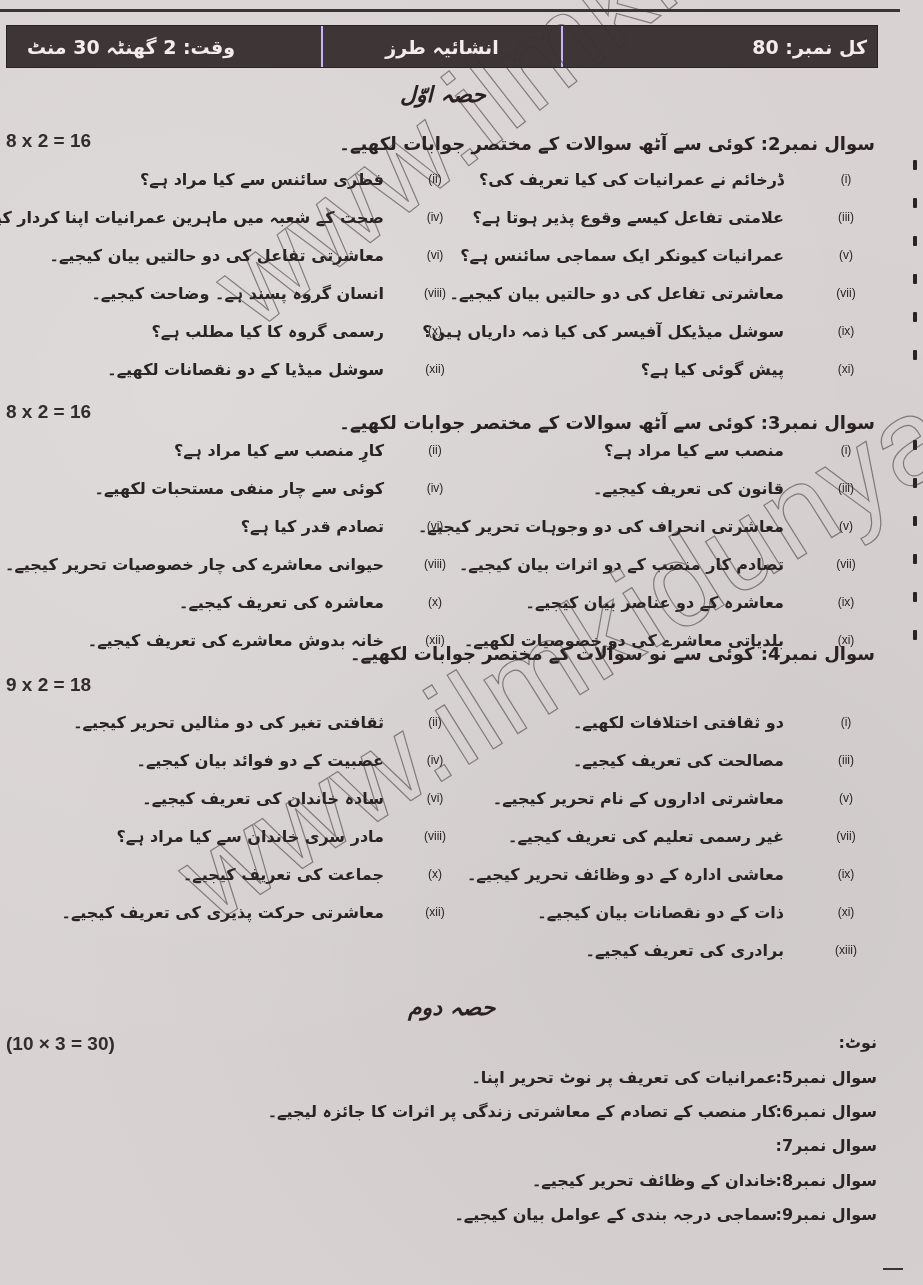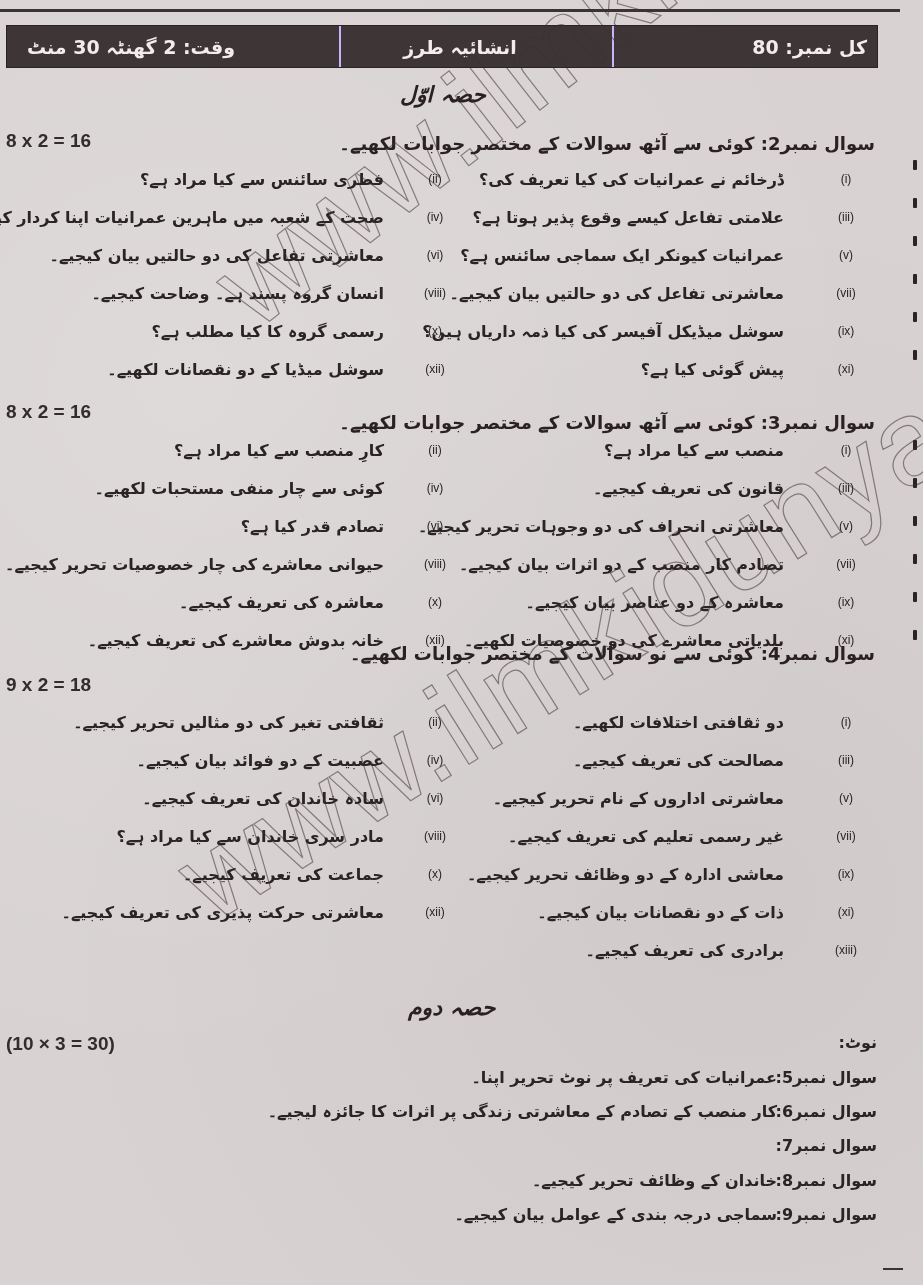--- a/index.html
+++ b/index.html
@@ -23,21 +23,21 @@
     position: absolute; left: 6px; top: 25px; width: 872px; height: 43px;
     background: #3e3636; display: flex; direction: rtl;
     border: 1px solid #2a2424;
   }
   .header-cell {
     color: #f2ecec; font-weight: bold; font-size: 19px;
     display: flex; align-items: center; padding: 0 10px;
     border-left: 2px solid #c4b5fd;
   }
   .header-cell:last-child { border-left: none; }
-  .hc-marks { width: 265px; justify-content: flex-start; margin-left: 33px; }
+  .hc-marks { width: 316px; justify-content: flex-start; }
   .hc-type { width: 240px; justify-content: center; }
   .hc-time { flex: 1; justify-content: flex-end; padding-left: 20px; }
   .section-title {
     position: absolute; font-weight: bold; font-size: 22px; font-style: italic;
     direction: rtl; color: #2a2222;
   }
   .marks {
     position: absolute; left: 6px; font-family: "Liberation Sans", sans-serif;
     font-weight: bold; font-size: 19px; color: #332c2c;
   }

